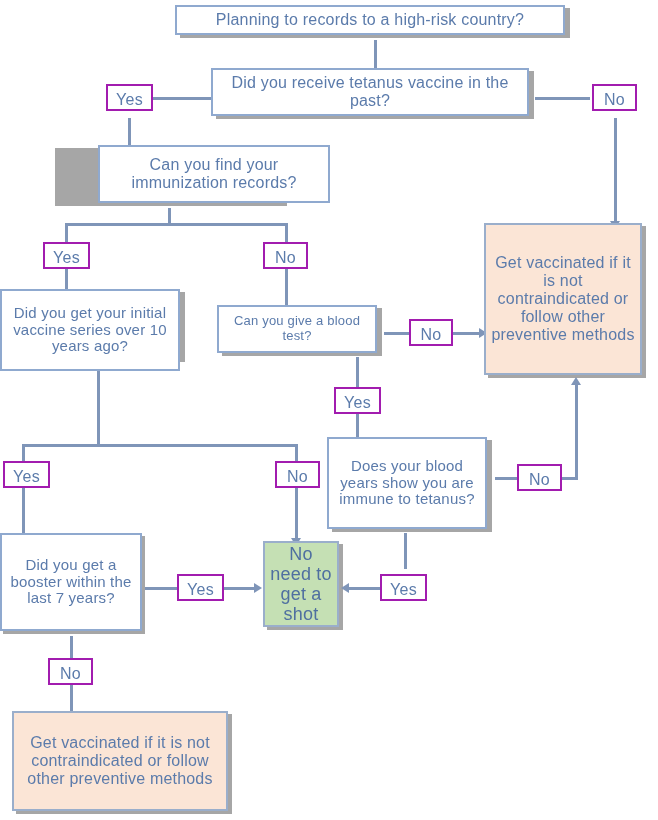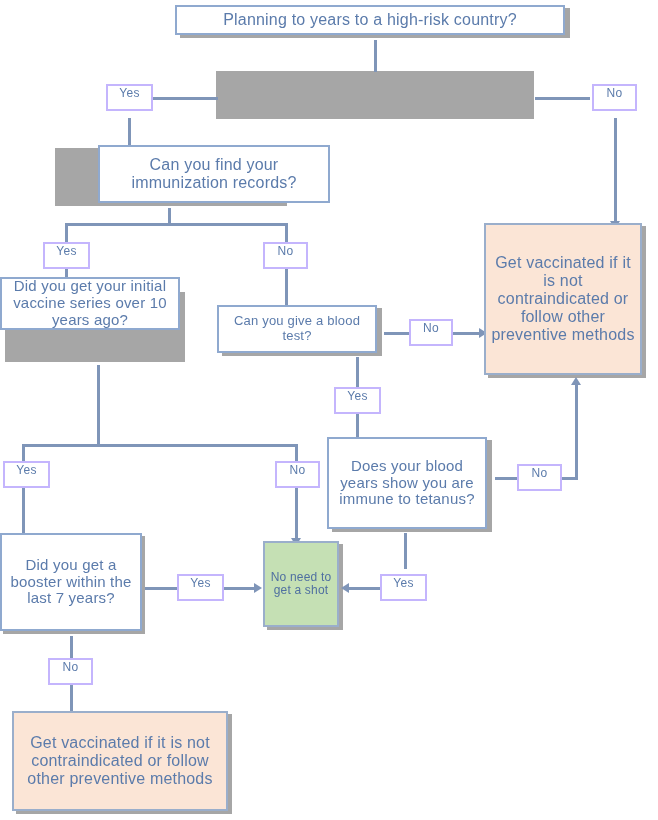--- a/index.html
+++ b/index.html
@@ -52,26 +52,26 @@
   .shadow {
     position: absolute;
     background: #a6a6a6;
     z-index: 2;
   }
   
   .elabel {
     position: absolute;
     box-sizing: border-box;
     display: flex;
-    align-items: flex-start;
+    align-items: flex-end;
     justify-content: center;
     color: #5b7bab;
     background: #ffffff;
-    border: 2px solid #c4b5fd;
-    font-size: 12px;
+    border: 2px solid #a21caf;
+    font-size: 16px;
     z-index: 7;
     letter-spacing: 0.3px;
   }
   
   .line {
     position: absolute;
     background: #7f95b8;
     z-index: 3;
   }
   .line.v { width: 3px; }
@@ -163,29 +163,32 @@
   <div class="shadow" style="left:55px; top:148px; width:232px; height:58px;"></div>
   <div class="shadow" style="left:5px; top:292px; width:180px; height:70px;"></div>
   <div class="shadow" style="left:222px; top:308px; width:160px; height:48px;"></div>
   <div class="shadow" style="left:332px; top:440px; width:160px; height:92px;"></div>
   <div class="shadow" style="left:3px; top:536px; width:142px; height:98px;"></div>
   <div class="shadow" style="left:267px; top:544px; width:76px; height:86px;"></div>
   <div class="shadow" style="left:488px; top:226px; width:158px; height:152px;"></div>
   <div class="shadow" style="left:16px; top:714px; width:216px; height:100px;"></div>
 
   <div class="node decision" style="left:175px; top:5px; width:390px; height:30px; font-size:16px;">
-    <span class="txt">Planning to years to a high-risk country?</span>
-  </div>
-
+    <span class="txt">Planning to records to a high-risk country?</span>
+  </div>
+
+  <div class="node decision" style="left:211px; top:68px; width:318px; height:48px; font-size:16px;">
+    <span class="txt">Did you receive tetanus vaccine in the past?</span>
+  </div>
 
   <div class="node decision" style="left:50px; top:145px; width:232px; height:58px; font-size:16px;margin-left:48px;">
     <span class="txt">Can you find your immunization records?</span>
   </div>
 
-  <div class="node decision" style="left:0px; top:277px; width:180px; height:53px; font-size:15px;">
+  <div class="node decision" style="left:0px; top:289px; width:180px; height:82px; font-size:15px;">
     <span class="txt">Did you get your initial vaccine series over 10 years ago?</span>
   </div>
 
   <div class="node decision" style="left:217px; top:305px; width:160px; height:48px; font-size:13px;">
     <span class="txt">Can you give a blood test?</span>
   </div>
 
   <div class="node decision" style="left:327px; top:437px; width:160px; height:92px; font-size:15px;">
     <span class="txt">Does your blood years show you are immune to tetanus?</span>
   </div>
@@ -195,21 +198,21 @@
   </div>
 
   <div class="node vaccinate" style="left:484px; top:223px; width:158px; height:152px; font-size:16px;">
     <span class="txt">Get vaccinated if it is not contraindicated or follow other preventive methods</span>
   </div>
 
   <div class="node vaccinate" style="left:12px; top:711px; width:216px; height:100px; font-size:16px;">
     <span class="txt">Get vaccinated if it is not contraindicated or follow other preventive methods</span>
   </div>
 
-  <div class="node noshot" style="left:263px; top:541px; width:76px; height:86px; font-size:12px;">
+  <div class="node noshot" style="left:263px; top:541px; width:76px; height:86px; font-size:18px;">
     <span class="txt">No need to get a shot</span>
   </div>
 
   <div class="elabel" style="left:106px; top:84px; width:47px; height:27px;">
     <span>Yes</span>
   </div>
 
   <div class="elabel" style="left:592px; top:84px; width:45px; height:27px;">
     <span>No</span>
   </div>

